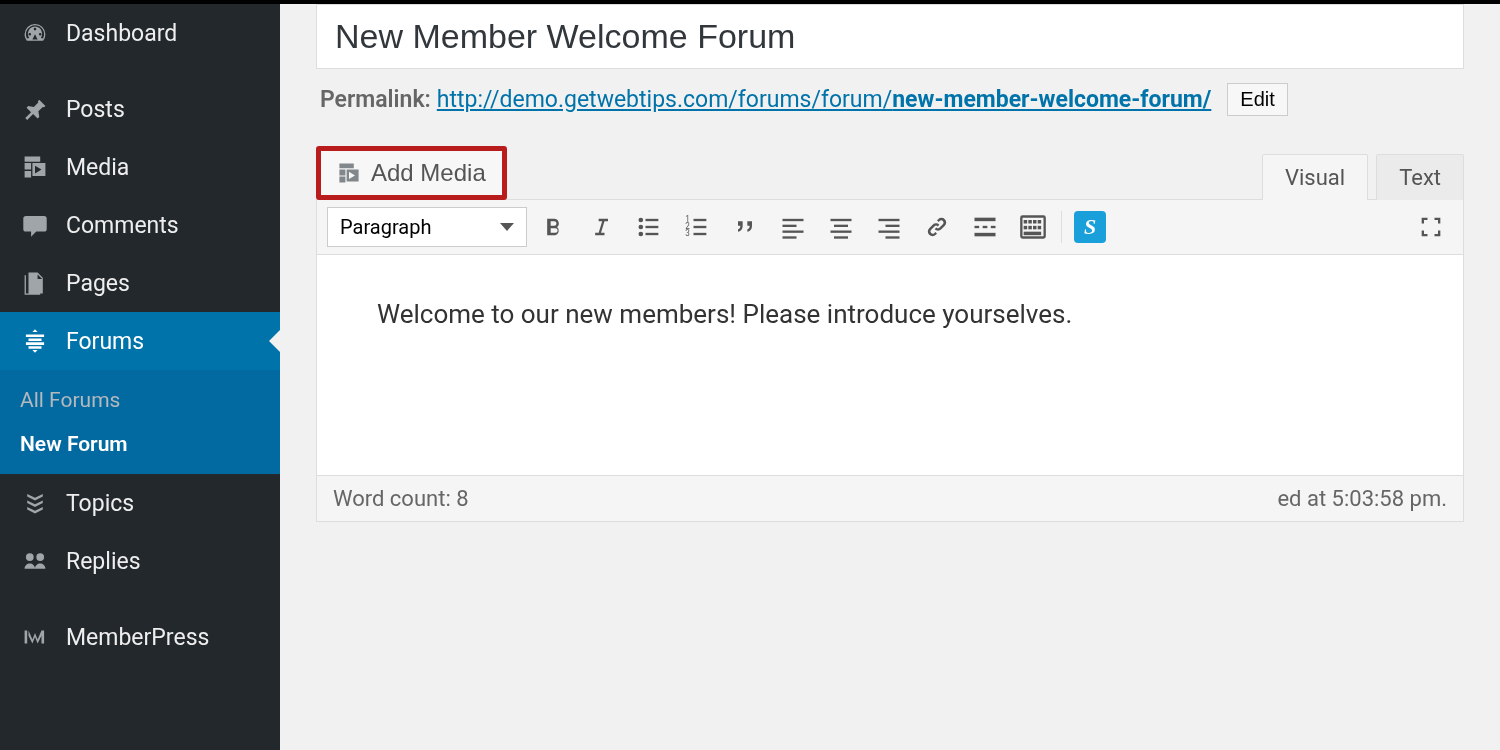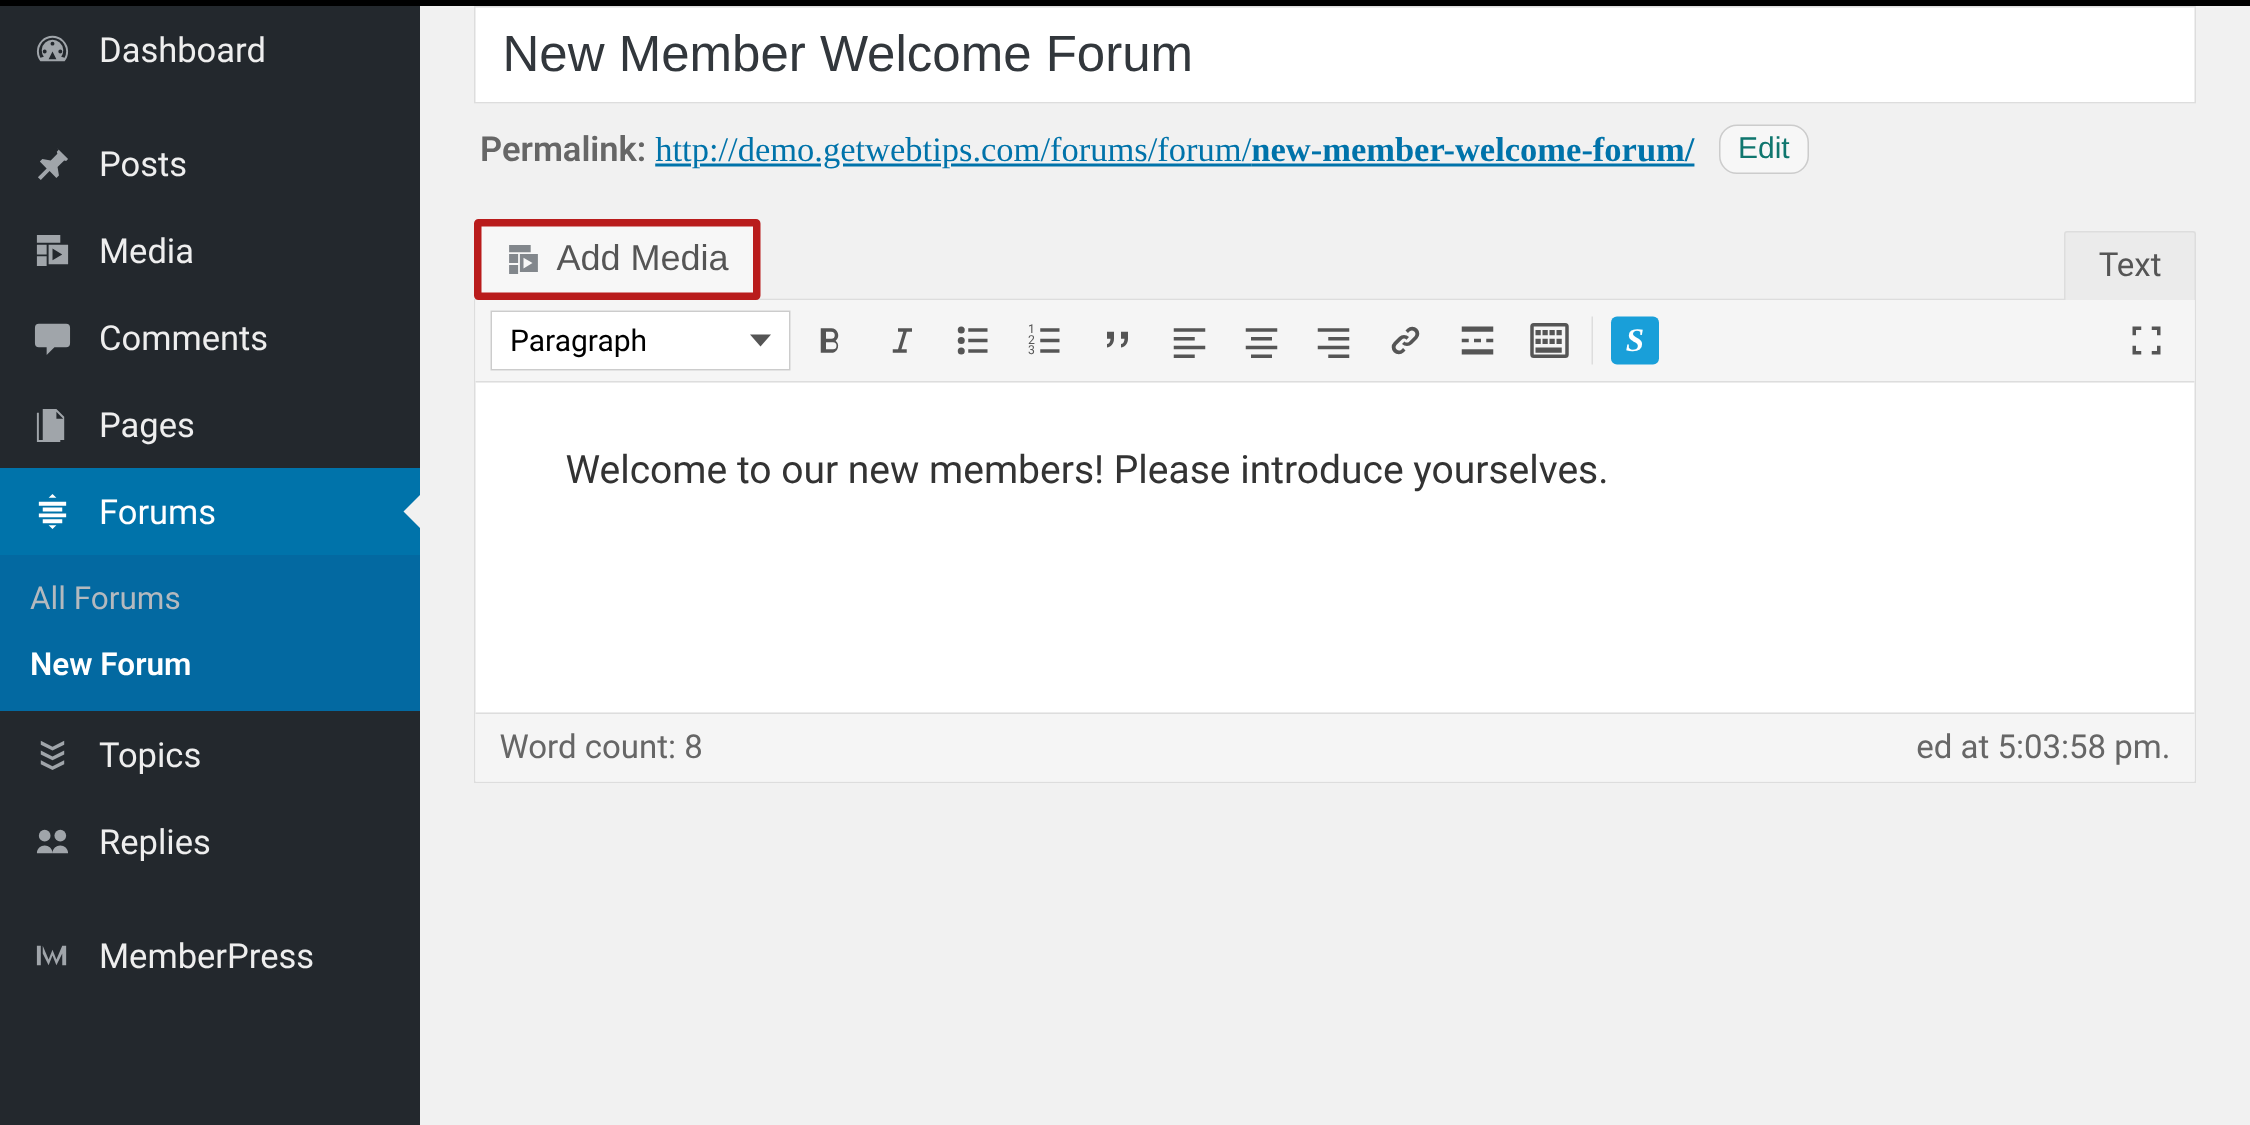--- a/index.html
+++ b/index.html
@@ -17,23 +17,23 @@
 .submenu { background: #0369a1; padding: 8px 0; }
 .submenu-item { padding: 10px 20px; font-size: 21px; color: #b4b9be; cursor: pointer; }
 .submenu-item.current { color: #fff; font-weight: 600; }
 
 
 .main { flex: 1; padding: 0 36px; overflow: hidden; position: relative; }
 .page-title { font-size: 38px; font-weight: 400; color: #23282d; margin: 24px 0 22px 0; }
 .title-input { width: 100%; font-size: 34px; padding: 12px 18px; border: 1px solid #ddd; background: #fff; color: #32373c; }
 .permalink-row { display: flex; align-items: center; gap: 6px; margin: 14px 4px 0; font-size: 23px; color: #666; }
 .permalink-label { font-weight: 600; }
-.permalink-link { color: #0073aa; text-decoration: underline; font-family: Liberation Serif, serif; }
+.permalink-link { color: #0073aa; text-decoration: underline; }
 .permalink-link .slug { font-weight: 700; }
-.edit-btn { font-size: 20px; padding: 4px 12px; border: 1px solid #ccc; background: #f7f7f7; color: #0f766e; cursor: pointer; margin-left: 10px; border-radius: 12px;}
+.edit-btn { font-size: 20px; padding: 4px 12px; border: 1px solid #ccc; background: #f7f7f7; color: #000000; cursor: pointer; margin-left: 10px; border-radius: 0;}
 
 
 .editor-wrap { margin-top: 30px; }
 .editor-top { display: flex; justify-content: space-between; align-items: flex-end; }
 .add-media-btn { display: inline-flex; align-items: center; gap: 10px; padding: 8px 16px; border: 5px solid #b91c1c; background: #f7f7f7; font-size: 24px; color: #555; cursor: pointer; border-radius: 3px;}
 .add-media-btn svg { width: 24px; height: 24px; fill: #82878c; }
 .editor-tabs { display: flex; gap: 8px; }
 .editor-tab { padding: 10px 22px; border: 1px solid #ddd; border-bottom: none; background: #ebebeb; font-size: 22px; color: #555; cursor: pointer; border-radius: 2px 2px 0 0;}
 .editor-tab.active { background: #f5f5f5; }
 
@@ -163,20 +163,21 @@
 
     <div class="editor-wrap">
       <div class="editor-top">
         <button class="add-media-btn">
           <svg viewBox="0 0 20 20">
               <path d="M2 2h12v4H2V2zm0 5h5v5H2V7zm6 0h10v10H8V7zm2 2v6l5-3-5-3zM2 13h5v5H2v-5z"></path>
             </svg>
           <span>Add Media</span>
         </button>
         <div class="editor-tabs">
+          <div class="editor-tab active">Visual</div>
           <div class="editor-tab">Text</div>
         </div>
       </div>
 
       <div class="editor-box">
         <div class="toolbar">
           <div class="format-select">
             <span>Paragraph</span>
             <span class="caret"></span>
           </div>

